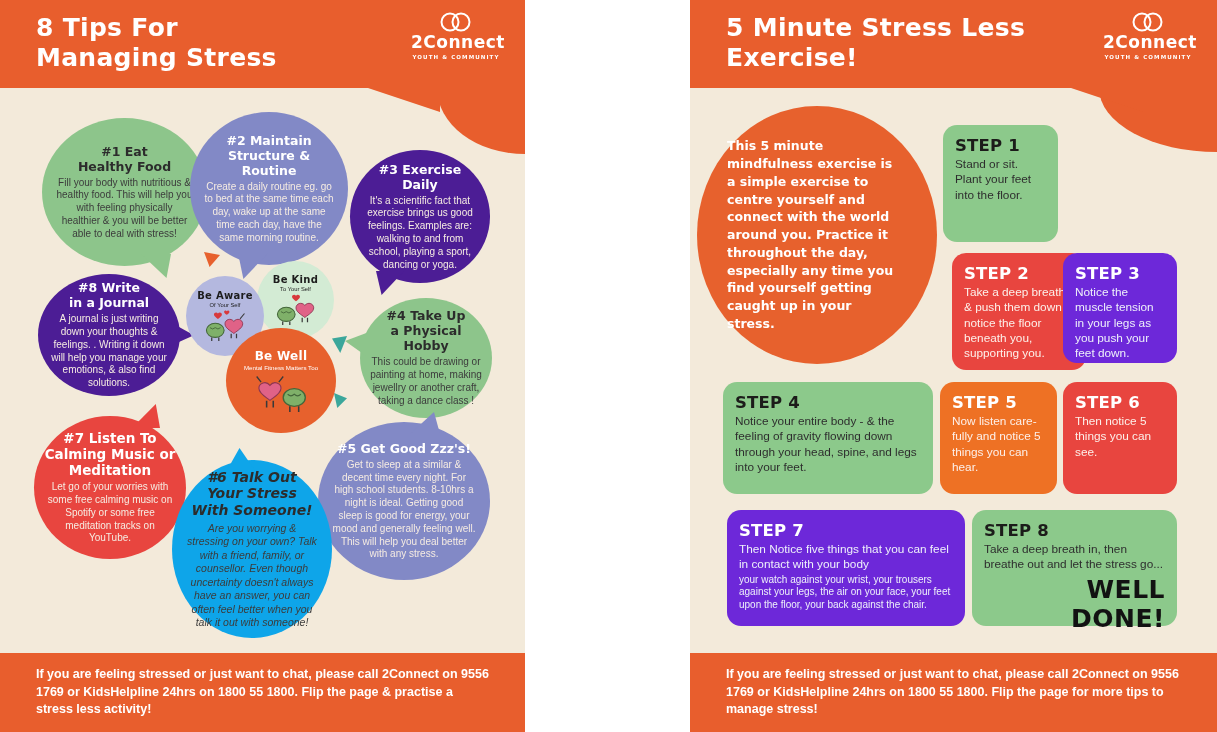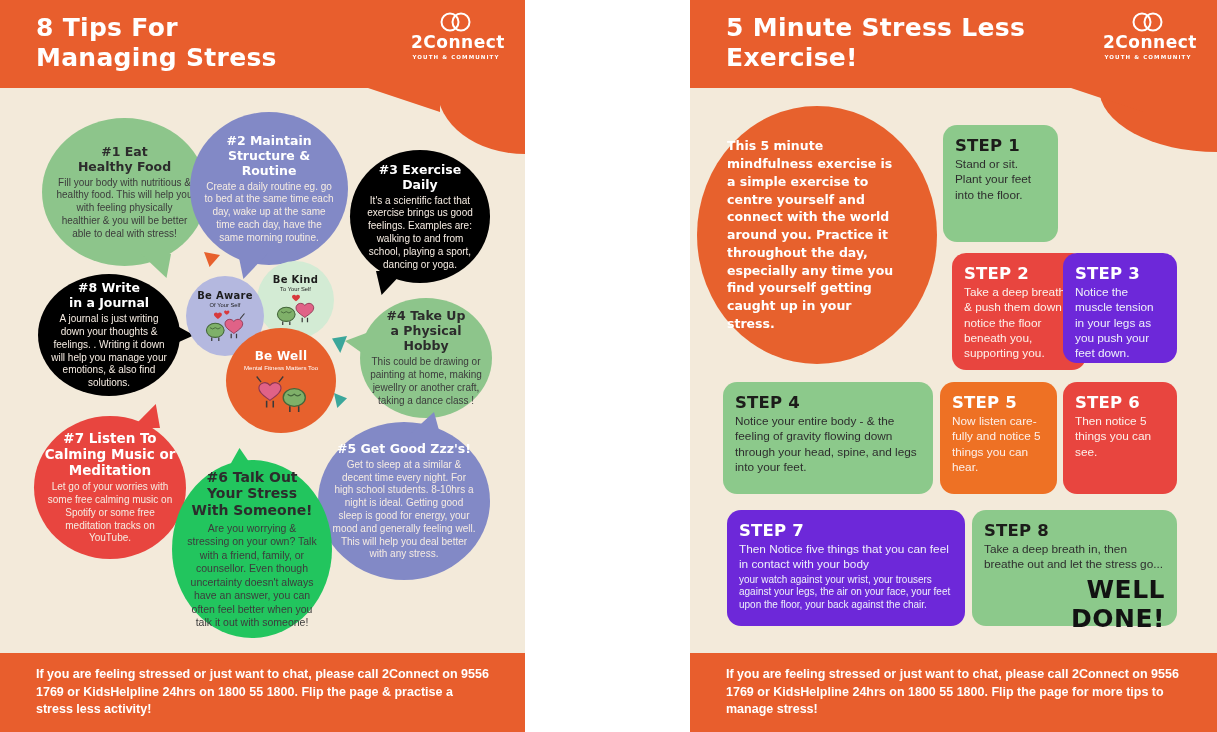--- a/index.html
+++ b/index.html
@@ -30,23 +30,23 @@
   .logo-name{font-size:17px;font-weight:bold;letter-spacing:.5px;line-height:1;margin-top:1px;}
   .logo-tag{font-size:5.5px;font-weight:bold;letter-spacing:1.1px;margin-top:3px;}
 
   
   .bubble{position:absolute;border-radius:50%;display:flex;flex-direction:column;align-items:center;
           justify-content:center;text-align:center;box-sizing:border-box;padding:12px 14px;z-index:3;}
   .bh{font-weight:bold;font-size:12.5px;line-height:1.2;white-space:pre-line;}
   .bb{font-size:10px;line-height:1.28;margin-top:3px;font-family:"Liberation Sans",sans-serif;}
   .tail{position:absolute;}
   .bg-green{background:#8DC58B;}  .tc-dark{color:#2c2c2c;}
-  .bg-lightgreen{background:#22c55e;}
+  .bg-lightgreen{background:#0ea5e9;font-style:italic;}
   .bg-purple{background:#8289C6;} .tc-white{color:#ffffff;}
-  .bg-orange{background:#000000;}
+  .bg-orange{background:#4c1d95;}
   .bg-red{background:#E8453F;}
   .tc-dark .bb{color:#3c3c3c;}
   .tc-white .bb{color:#f6ece2;}
 
   #tip1{left:42px;top:118px;width:165px;height:148px;}
   #tip1 .tail{bottom:-12px;right:36px;width:30px;height:24px;clip-path:polygon(0 0,100% 0,85% 100%);}
   #tip2{left:190px;top:112px;width:158px;height:153px;}
   #tip2 .tail{bottom:-14px;left:48px;width:30px;height:26px;clip-path:polygon(0 0,100% 0,18% 100%);}
   #tip3{left:350px;top:150px;width:140px;height:133px;padding:10px;}
   #tip3 .tail{bottom:-12px;left:26px;width:28px;height:24px;clip-path:polygon(0 0,100% 0,20% 100%);}

